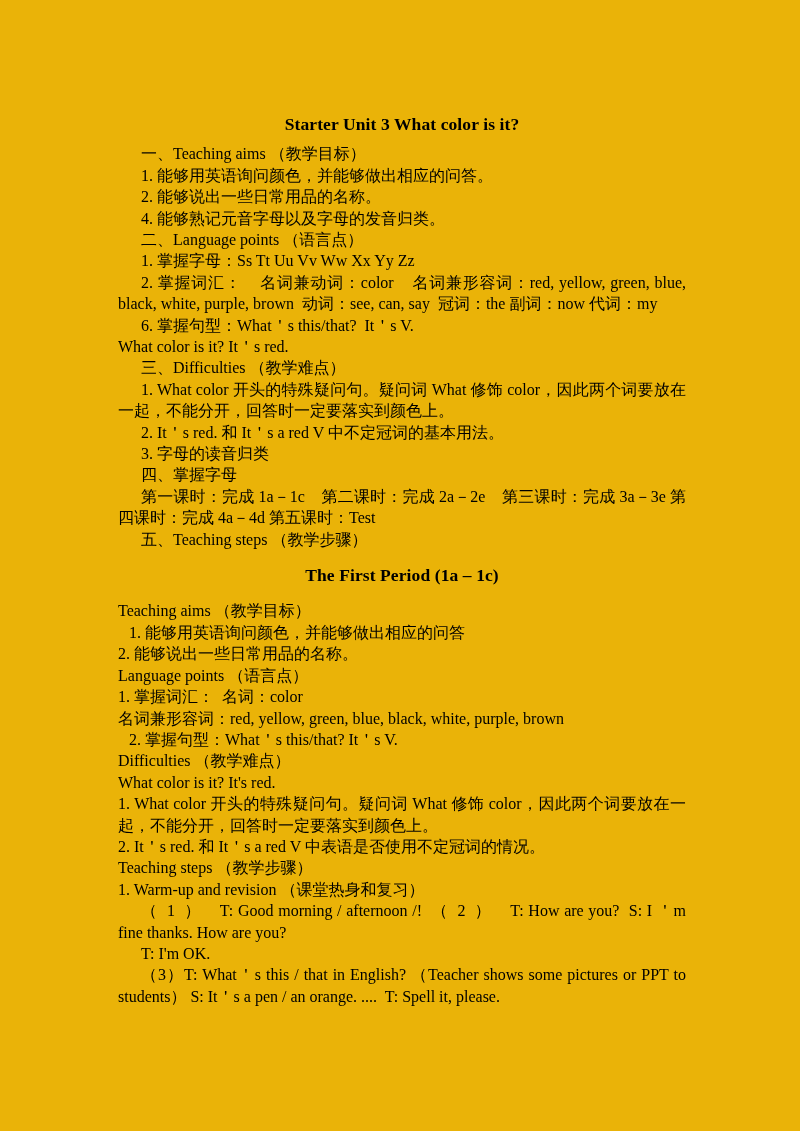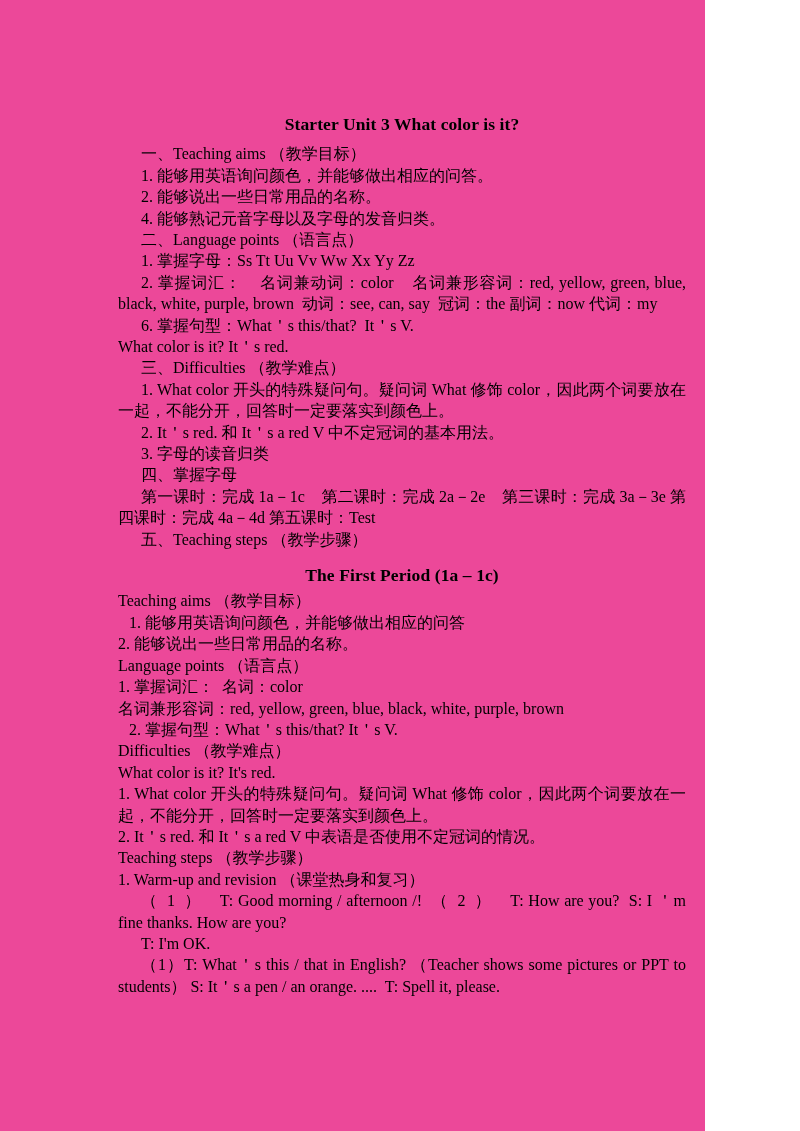--- a/index.html
+++ b/index.html
@@ -14,44 +14,44 @@
     position: relative;
     overflow: hidden;
     font-family: "Liberation Serif", "DejaVu Serif", serif;
     color: #000000;
     -webkit-font-smoothing: antialiased;
   }
   .page {
     position: absolute;
     left: 0;
     top: 0;
-    width: 705px;
+    width: 800px;
     height: 1131px;
-    background: #ec4899;
+    background: #eab308;
   }
   .doc-body {
     position: absolute;
     left: 118px;
     top: 112px;
     width: 568px;
   }
   h1.doc-title {
     font-size: 17.5px;
     font-weight: bold;
     text-align: center;
     margin: 0 0 6px 0;
     padding: 0;
     line-height: 1.45;
     letter-spacing: 0.1px;
   }
   h2.period-title {
     font-size: 17.5px;
     font-weight: bold;
     text-align: center;
-    margin: 13px 0 2px 0;
+    margin: 13px 0 12px 0;
     padding: 0;
     line-height: 1.45;
     letter-spacing: 0.1px;
   }
   p.line {
     font-size: 16px;
     line-height: 21.4px;
     margin: 0;
     padding: 0;
     text-align: justify;
@@ -106,16 +106,16 @@
     <p class="line ind-0">Difficulties （教学难点）</p>
 
     <p class="line ind-0">What color is it? It's red.</p>
     <p class="line ind-0">1. What color 开头的特殊疑问句。疑问词 What 修饰 color，因此两个词要放在一起，不能分开，回答时一定要落实到颜色上。</p>
     <p class="line ind-0">2. It＇s red. 和 It＇s a red V 中表语是否使用不定冠词的情况。</p>
 
     <p class="line ind-0">Teaching steps （教学步骤）</p>
     <p class="line ind-0">1. Warm-up and revision （课堂热身和复习）</p>
     <p class="line ind-1">（  1  ）    T: Good morning / afternoon /!  （  2  ）    T: How are you?  S: I ＇m fine thanks. How are you?</p>
     <p class="line ind-1">T: I'm OK.</p>
-    <p class="line ind-1">（1）T: What＇s this / that in English? （Teacher shows some pictures or PPT to students） S: It＇s a pen / an orange. ....  T: Spell it, please.</p>
+    <p class="line ind-1">（3）T: What＇s this / that in English? （Teacher shows some pictures or PPT to students） S: It＇s a pen / an orange. ....  T: Spell it, please.</p>
 
   </div>
 </div>
 
 </body></html>

